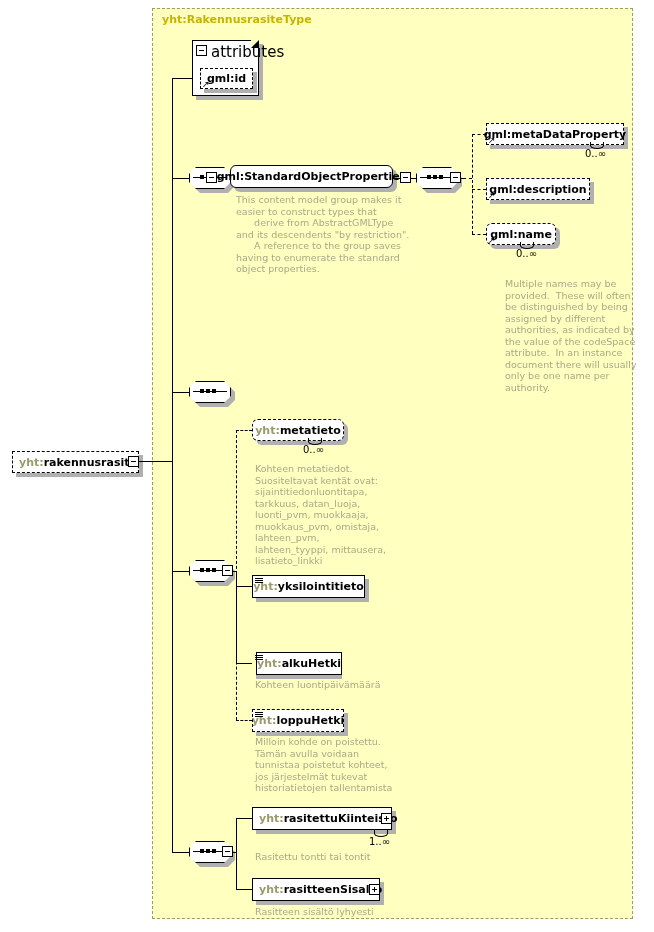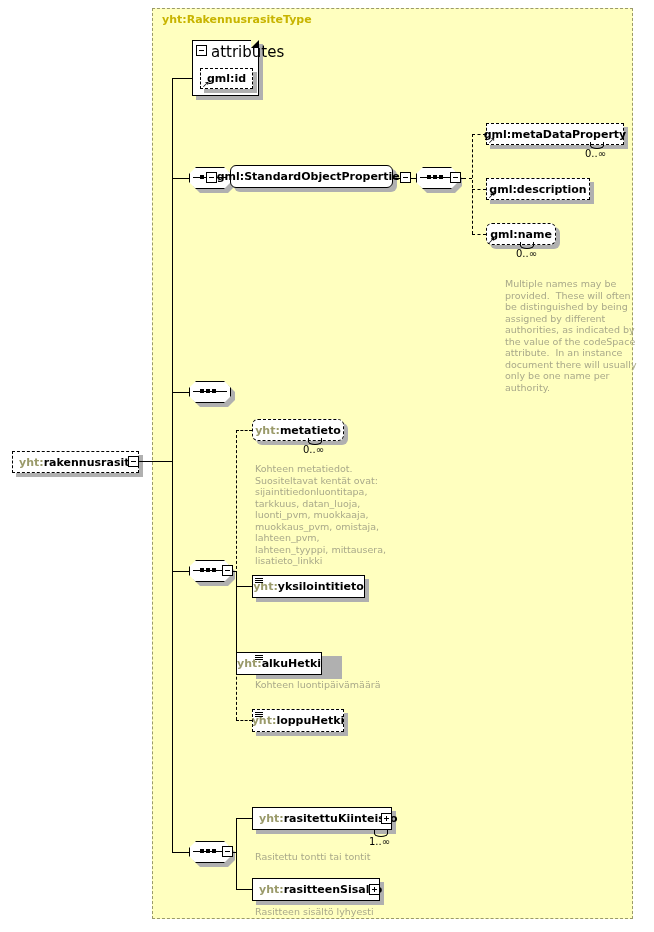--- a/index.html
+++ b/index.html
@@ -208,20 +208,27 @@
 
   <div class="ln h" style="left:231px;top:178px;width:6px;"></div>
   <div class="toggle" style="left:206px;top:172px;"></div>
 
   <div class="shadow" style="left:234px;top:169px;width:163px;height:23px;border-radius:6px;"></div>
   <div class="node solid rounded" style="left:230px;top:165px;width:163px;height:23px;justify-content:center;">
     <span class="lbl">
       <span>gml:StandardObjectProperties</span>
     </span>
   </div>
+  <div class="anno" style="left:236px;top:194px;">This content model group makes it
+easier to construct types that
+      derive from AbstractGMLType
+and its descendents "by restriction".
+      A reference to the group saves
+having to enumerate the standard
+object properties.</div>
 
   <div class="ln h" style="left:393px;top:178px;width:7px;"></div>
   <div class="toggle" style="left:400px;top:172px;"></div>
   <div class="ln h" style="left:411px;top:178px;width:5px;"></div>
 
   <div class="seq-shadow" style="left:420px;top:171px;"></div>
   <div class="seq" style="left:416px;top:167px;"></div>
   <div class="seq-bar" style="left:420px;top:177px;width:34px;"></div>
   <div class="seq-dots" style="left:427px;top:175px;">
       <i></i>
@@ -330,21 +337,21 @@
   </div>
   <div class="stglyph" style="left:255px;top:578px;">
       <i></i>
       <i></i>
       <i></i>
     </div>
 
   <div class="ln h" style="left:236px;top:663px;width:16px;"></div>
   <div class="ln v" style="left:236px;top:586px;height:78px;"></div>
   <div class="shadow" style="left:256px;top:656px;width:86px;height:23px;"></div>
-  <div class="node solid" style="left:236px;top:652px;width:86px;height:23px;justify-content:center;">
+  <div class="node solid" style="left:256px;top:652px;width:86px;height:23px;justify-content:center;">
     <span class="lbl">
       <span class="ns">yht:</span><span>alkuHetki</span>
     </span>
   </div>
   <div class="stglyph" style="left:255px;top:655px;">
       <i></i>
       <i></i>
       <i></i>
     </div>
   <div class="anno" style="left:255px;top:679px;">Kohteen luontipäivämäärä</div>
@@ -354,20 +361,25 @@
   <div class="node dashed" style="left:252px;top:709px;width:92px;height:23px;justify-content:center;">
     <span class="lbl">
       <span class="ns">yht:</span><span>loppuHetki</span>
     </span>
   </div>
   <div class="stglyph" style="left:255px;top:712px;">
       <i></i>
       <i></i>
       <i></i>
     </div>
+  <div class="anno" style="left:255px;top:736px;">Milloin kohde on poistettu.
+Tämän avulla voidaan
+tunnistaa poistetut kohteet,
+jos järjestelmät tukevat
+historiatietojen tallentamista</div>
 
   <div class="ln h" style="left:172px;top:852px;width:17px;"></div>
   <div class="seq-shadow" style="left:193px;top:845px;"></div>
   <div class="seq" style="left:189px;top:841px;"></div>
   <div class="seq-bar" style="left:193px;top:851px;width:34px;"></div>
   <div class="seq-dots" style="left:200px;top:849px;">
       <i></i>
       <i></i>
       <i></i>
     </div>

